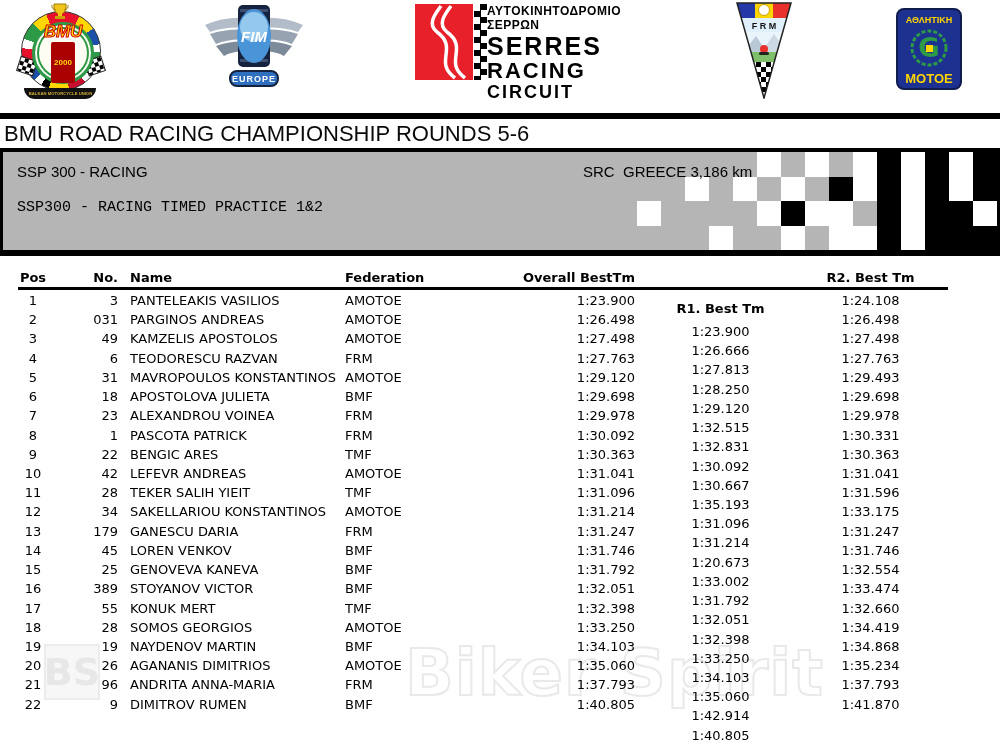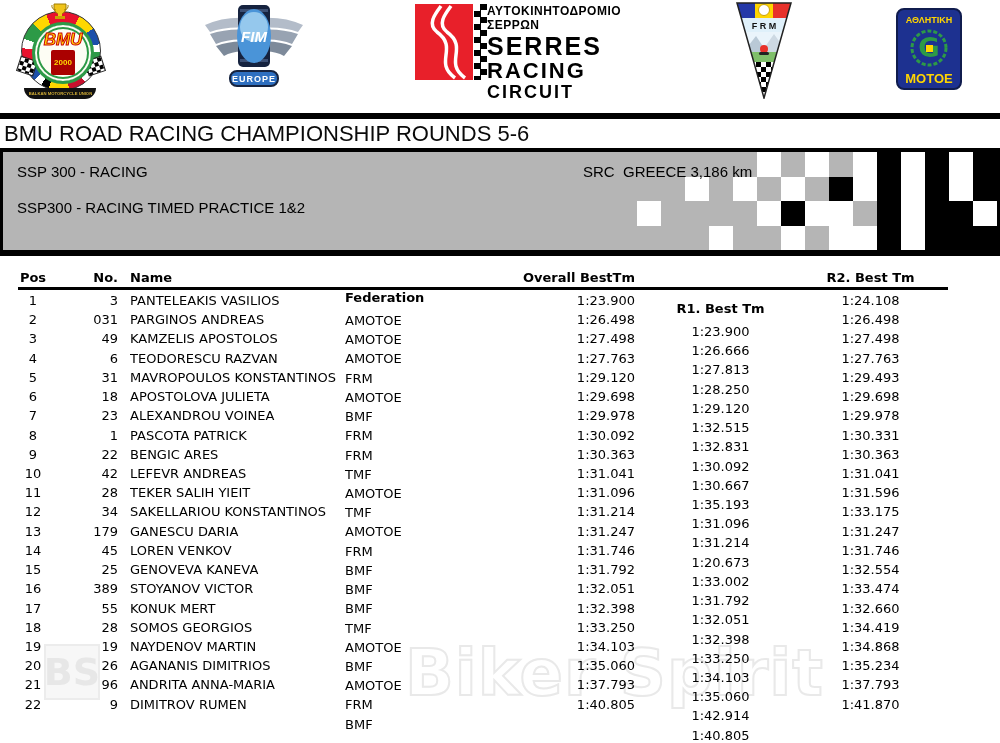--- a/index.html
+++ b/index.html
@@ -16,21 +16,21 @@
       #2d9a47 288deg 314deg,#ffd700 314deg 338deg,#e8112d 338deg 360deg);
     border:1px solid #333;}
   .bmu-check{position:absolute;width:16px;height:14px;
     background:repeating-conic-gradient(#000 0 90deg,#fff 0 180deg) 0 0/8px 8px;border:1px solid #222;}
   .bmu-inner{position:absolute;left:15px;top:19px;width:56px;height:56px;border-radius:50%;
     background:#fdfdf4;border:3px solid #2d9a47;box-shadow:inset 0 0 0 2px #fdfdf4, inset 0 0 0 4px #2d9a47;
     display:flex;flex-direction:column;align-items:center;justify-content:center;}
   .bmu-letters{font-weight:bold;font-size:17px;line-height:17px;color:#ffd700;
     -webkit-text-stroke:1px #c00;font-style:italic;}
   .bmu-year{margin-top:2px;font-size:8px;line-height:9px;font-weight:bold;color:#ffd700;background:#a00;
-    padding:8px 3px;border-radius:2px;}
+    padding:16px 3px;border-radius:2px;}
   .bmu-banner{position:absolute;left:7px;bottom:0px;width:72px;height:11px;background:#111;
     border-radius:0 0 26px 26px;display:flex;align-items:center;justify-content:center;overflow:hidden;}
   .bmu-banner span{font-size:10px;color:#d4af37;white-space:nowrap;transform:scale(0.42);font-weight:bold;}
   .bmu-cup{position:absolute;left:33px;top:-1px;}
 
   .fim{left:202px;top:1px;width:104px;height:94px;}
   .serres{left:415px;top:4px;width:210px;height:84px;display:flex;}
   .serres-red{position:relative;width:58px;height:76px;background:#e8202a;flex:none;}
   .serres-check{width:13px;height:76px;flex:none;margin-left:1px;
     background:repeating-conic-gradient(#000 0 90deg,#fff 0 180deg) 0 0/13px 13px;}
@@ -45,39 +45,39 @@
   .motoe{left:896px;top:8px;width:66px;height:82px;}
 
   
   .bar1{position:absolute;left:0;top:113px;width:1000px;height:6px;background:#000;}
   .title-band{position:absolute;left:0;top:119px;width:1000px;height:29px;background:#fff;}
   .title-band .t{position:absolute;left:4px;top:0;line-height:29px;font-size:22px;color:#0a0a0a;}
   .bar2{position:absolute;left:0;top:148px;width:1000px;height:4px;background:#000;}
   .gray-band{position:absolute;left:0;top:152px;width:1000px;height:98px;background:var(--gray-band,#b5b5b5);
     border-left:3px solid #000;border-right:3px solid #000;box-sizing:border-box;overflow:hidden;}
   .gb-line1{position:absolute;left:14px;top:11px;font-size:15px;}
-  .gb-line2{position:absolute;left:14px;top:47px;font-size:15px;}
+  .gb-line2{position:absolute;left:14px;top:47px;font-size:15px;font-family:Liberation Mono, monospace;}
   .gb-src{position:absolute;left:580px;top:11px;font-size:15px;white-space:pre;}
   .checker-grid{position:absolute;right:0;top:0;display:grid;
     grid-template-columns:repeat(16,24px);grid-auto-rows:24.5px;}
   .sq-g{background:var(--gray-band,#b5b5b5);} .sq-w{background:#fff;} .sq-k{background:#000;}
   .bar3{position:absolute;left:0;top:250px;width:1000px;height:6px;background:#000;}
 
   
   .thead{position:absolute;left:0;top:268px;width:1000px;height:19px;line-height:19px;
     font-family:"DejaVu Sans",sans-serif;font-size:13px;font-weight:bold;text-decoration:underline;}
   .thead-line{position:absolute;left:18px;top:287px;width:930px;height:3px;background:#000;}
   .table-rows{position:absolute;left:0;top:291px;width:1000px;}
   .trow{position:relative;height:19.23px;line-height:19.23px;
     font-family:"DejaVu Sans",sans-serif;font-size:13px;}
   .cell{position:absolute;top:0;height:100%;}
   .c-pos{left:16px;width:34px;text-align:center;}
   .c-no{left:58px;width:60px;text-align:right;}
   .c-name{left:130px;width:213px;overflow:hidden;white-space:nowrap;}
-  .c-fed{left:345px;width:110px;margin-top:20px;}
+  .c-fed{left:345px;width:110px;}
   .c-overall{left:455px;width:180px;text-align:right;}
   .c-r1{left:655px;width:131px;text-align:center;margin-top:31px;}
   .c-r2{left:795px;width:151px;text-align:center;}
 
   
   .wm-bs{position:absolute;left:44px;top:644px;width:52px;height:52px;background:#f7f7f7;
     border:2px solid #ececec;display:flex;align-items:center;justify-content:center;
     font-family:"DejaVu Sans",sans-serif;font-weight:bold;font-size:38px;color:#e7e7e7;z-index:0;}
   .wm-text{position:absolute;left:405px;top:636px;font-family:"DejaVu Sans",sans-serif;font-weight:bold;
     font-size:64px;letter-spacing:1px;color:rgba(255,255,255,0);-webkit-text-stroke:2px #e9e9e9;z-index:0;}

